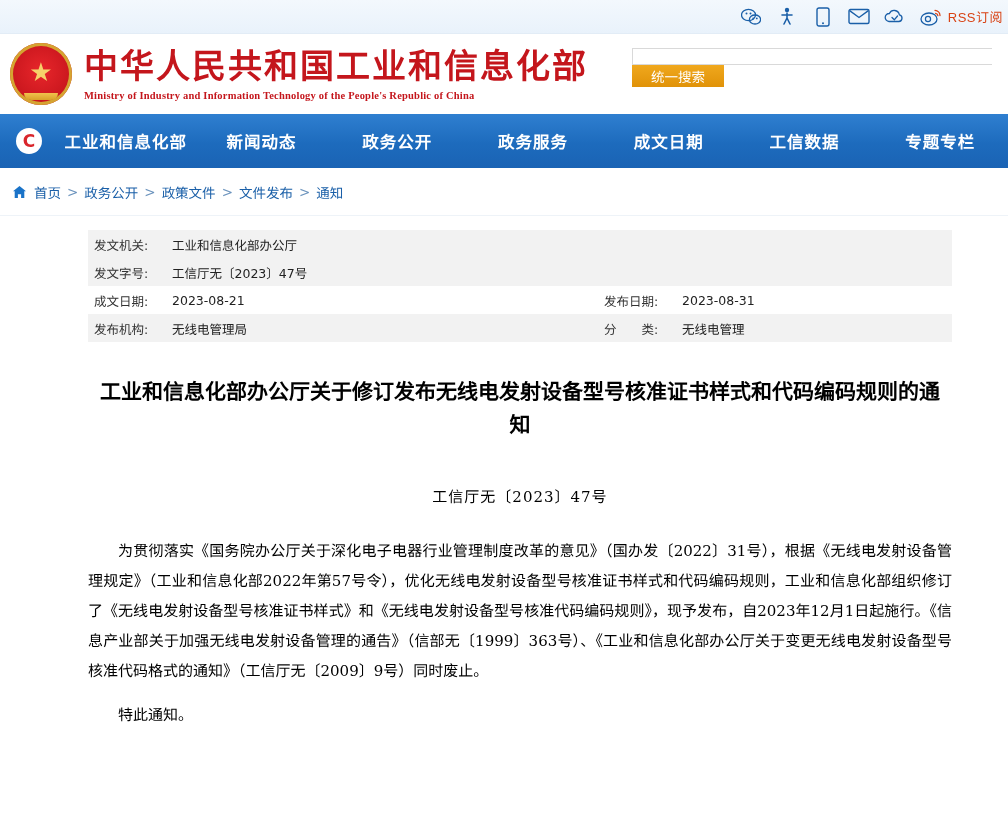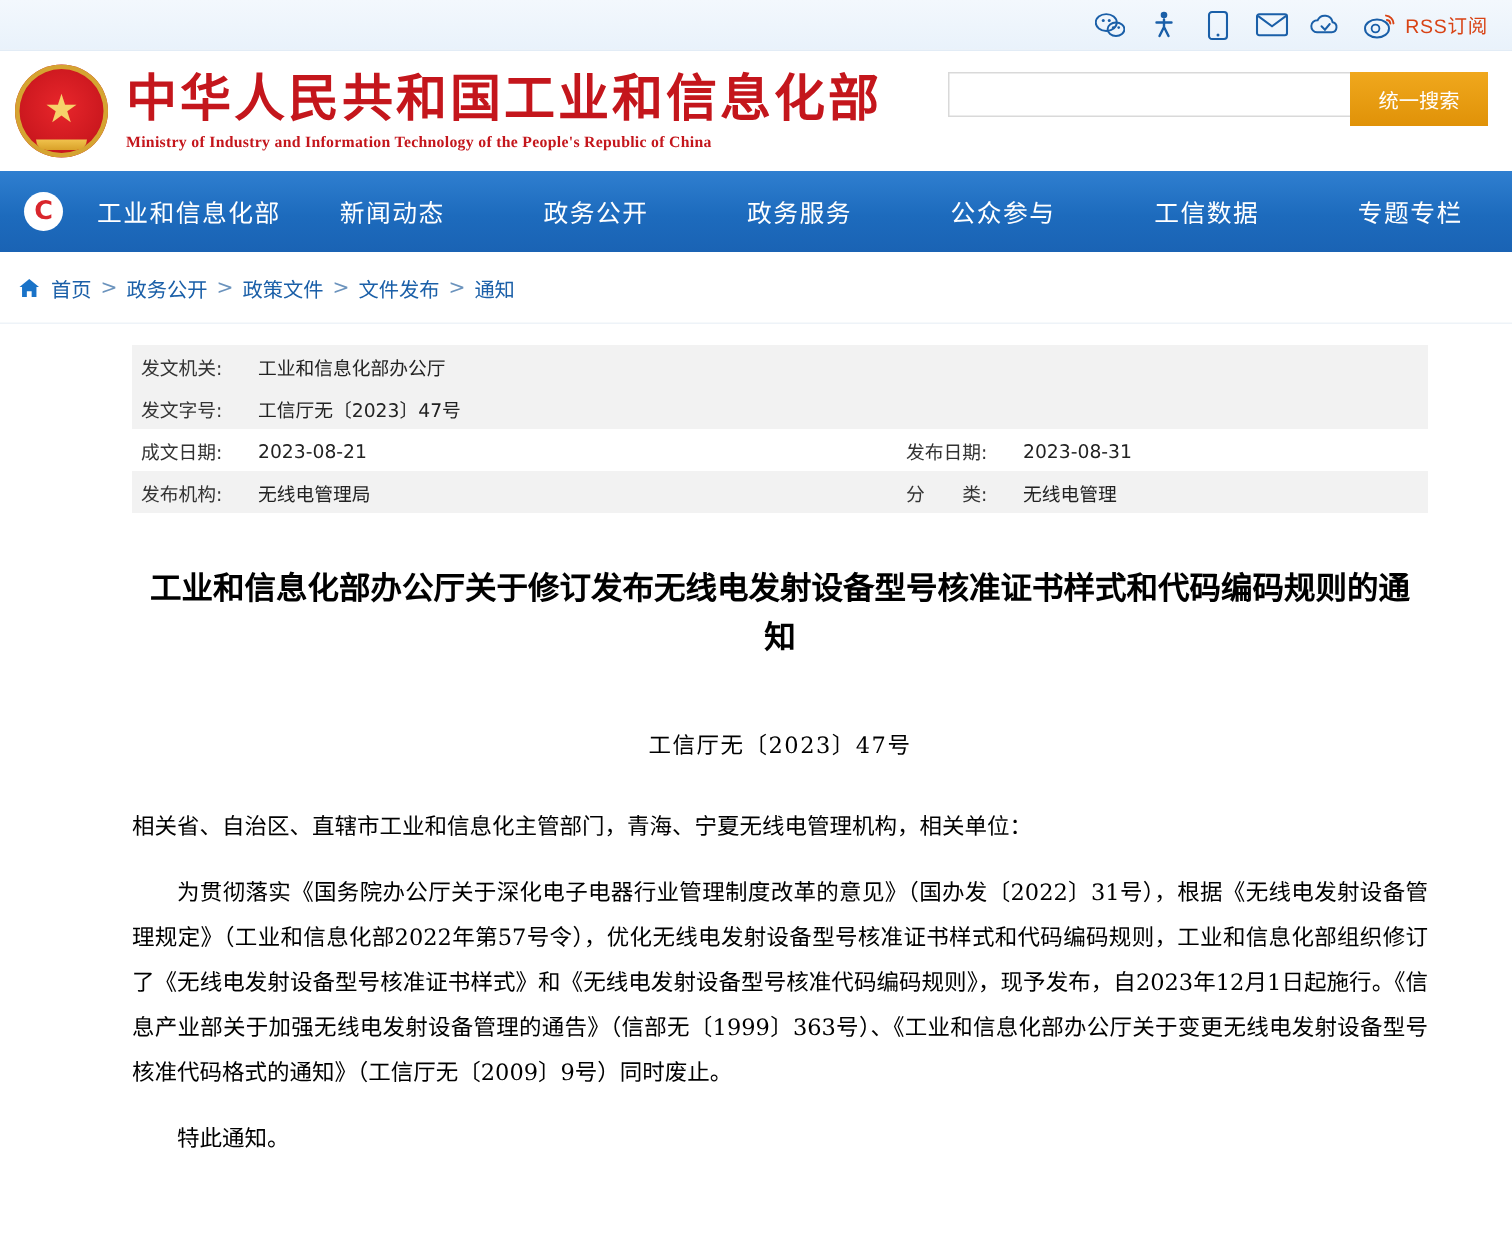--- a/index.html
+++ b/index.html
@@ -12,21 +12,21 @@
   }
 
   
   .topbar {
     height: 34px;
     background: linear-gradient(to bottom, #f3f8fd, #e9f2fb);
     border-bottom: 1px solid #e2ecf6;
     display: flex;
     align-items: center;
     justify-content: flex-end;
-    padding-right: 16px;
+    padding-right: 5px;
   }
   .topbar .ico {
     width: 26px; height: 22px;
     margin-left: 10px;
     display: inline-flex; align-items: center; justify-content: center;
     color: #1a5fa8;
   }
   .topbar .ico svg { display: block; }
   .rss-text {
     color: #d84315;
@@ -87,21 +87,21 @@
     margin-top: 4px;
     font-family: "Liberation Serif", "DejaVu Serif", serif;
     font-weight: bold;
   }
 
   .search-area {
     position: absolute;
     right: 16px; top: 14px;
     width: 360px;
   }
-  .search-row { display: flex; height: 36px; }
+  .search-row { display: flex; height: 36px; flex-direction: column; }
   .search-input {
     flex: 1;
     border: 1px solid #d9d9d9;
     border-right: none;
     height: 30px;
     padding: 0 8px;
     font-size: 13px;
     outline: none;
     background: #fff;
   }
@@ -151,21 +151,21 @@
   }
   .nav-items {
     flex: 1;
     display: flex;
     align-items: center;
   }
   .nav-item {
     flex: 1;
     text-align: center;
     font-size: 16.5px;
-    font-weight: normal;
+    font-weight: bold;
     letter-spacing: 1px;
     color: #ffffff;
     text-decoration: none;
     font-family: "DejaVu Sans", "Liberation Sans", sans-serif;
     white-space: nowrap;
   }
 
   
   .breadcrumb {
     height: 48px;
@@ -303,21 +303,21 @@
 
 <div class="mainnav">
   <div class="nav-home">
     <div class="circle">C</div>
   </div>
   <div class="nav-items">
     <a class="nav-item" href="#">工业和信息化部</a>
     <a class="nav-item" href="#">新闻动态</a>
     <a class="nav-item" href="#">政务公开</a>
     <a class="nav-item" href="#">政务服务</a>
-    <a class="nav-item" href="#">公众参与</a>
+    <a class="nav-item" href="#">成文日期</a>
     <a class="nav-item" href="#">工信数据</a>
     <a class="nav-item" href="#">专题专栏</a>
   </div>
 </div>
 
 <div class="breadcrumb">
   <span class="home-ico">
     <svg width="15" height="14" viewBox="0 0 15 14">
         <path d="M7.5 1 1 6.3h1.7V13h3.2V9.2h3.2V13h3.2V6.3H14z" fill="#1a73c8"></path>
       </svg>
@@ -358,17 +358,16 @@
       <td class="meta-value">无线电管理</td>
     </tr>
   </tbody>
     </table>
 
   <h1 class="doc-title">工业和信息化部办公厅关于修订发布无线电发射设备型号核准证书样式和代码编码规则的通知</h1>
 
   <div class="doc-number">工信厅无〔2023〕47号</div>
 
   <div class="doc-body">
-    <p>相关省、自治区、直辖市工业和信息化主管部门，青海、宁夏无线电管理机构，相关单位：</p>
     <p class="indent">为贯彻落实《国务院办公厅关于深化电子电器行业管理制度改革的意见》（国办发〔2022〕31号），根据《无线电发射设备管理规定》（工业和信息化部2022年第57号令），优化无线电发射设备型号核准证书样式和代码编码规则，工业和信息化部组织修订了《无线电发射设备型号核准证书样式》和《无线电发射设备型号核准代码编码规则》，现予发布，自2023年12月1日起施行。《信息产业部关于加强无线电发射设备管理的通告》（信部无〔1999〕363号）、《工业和信息化部办公厅关于变更无线电发射设备型号核准代码格式的通知》（工信厅无〔2009〕9号）同时废止。</p>
     <p class="indent">特此通知。</p>
   </div>
 </div>
 
 </body></html>

